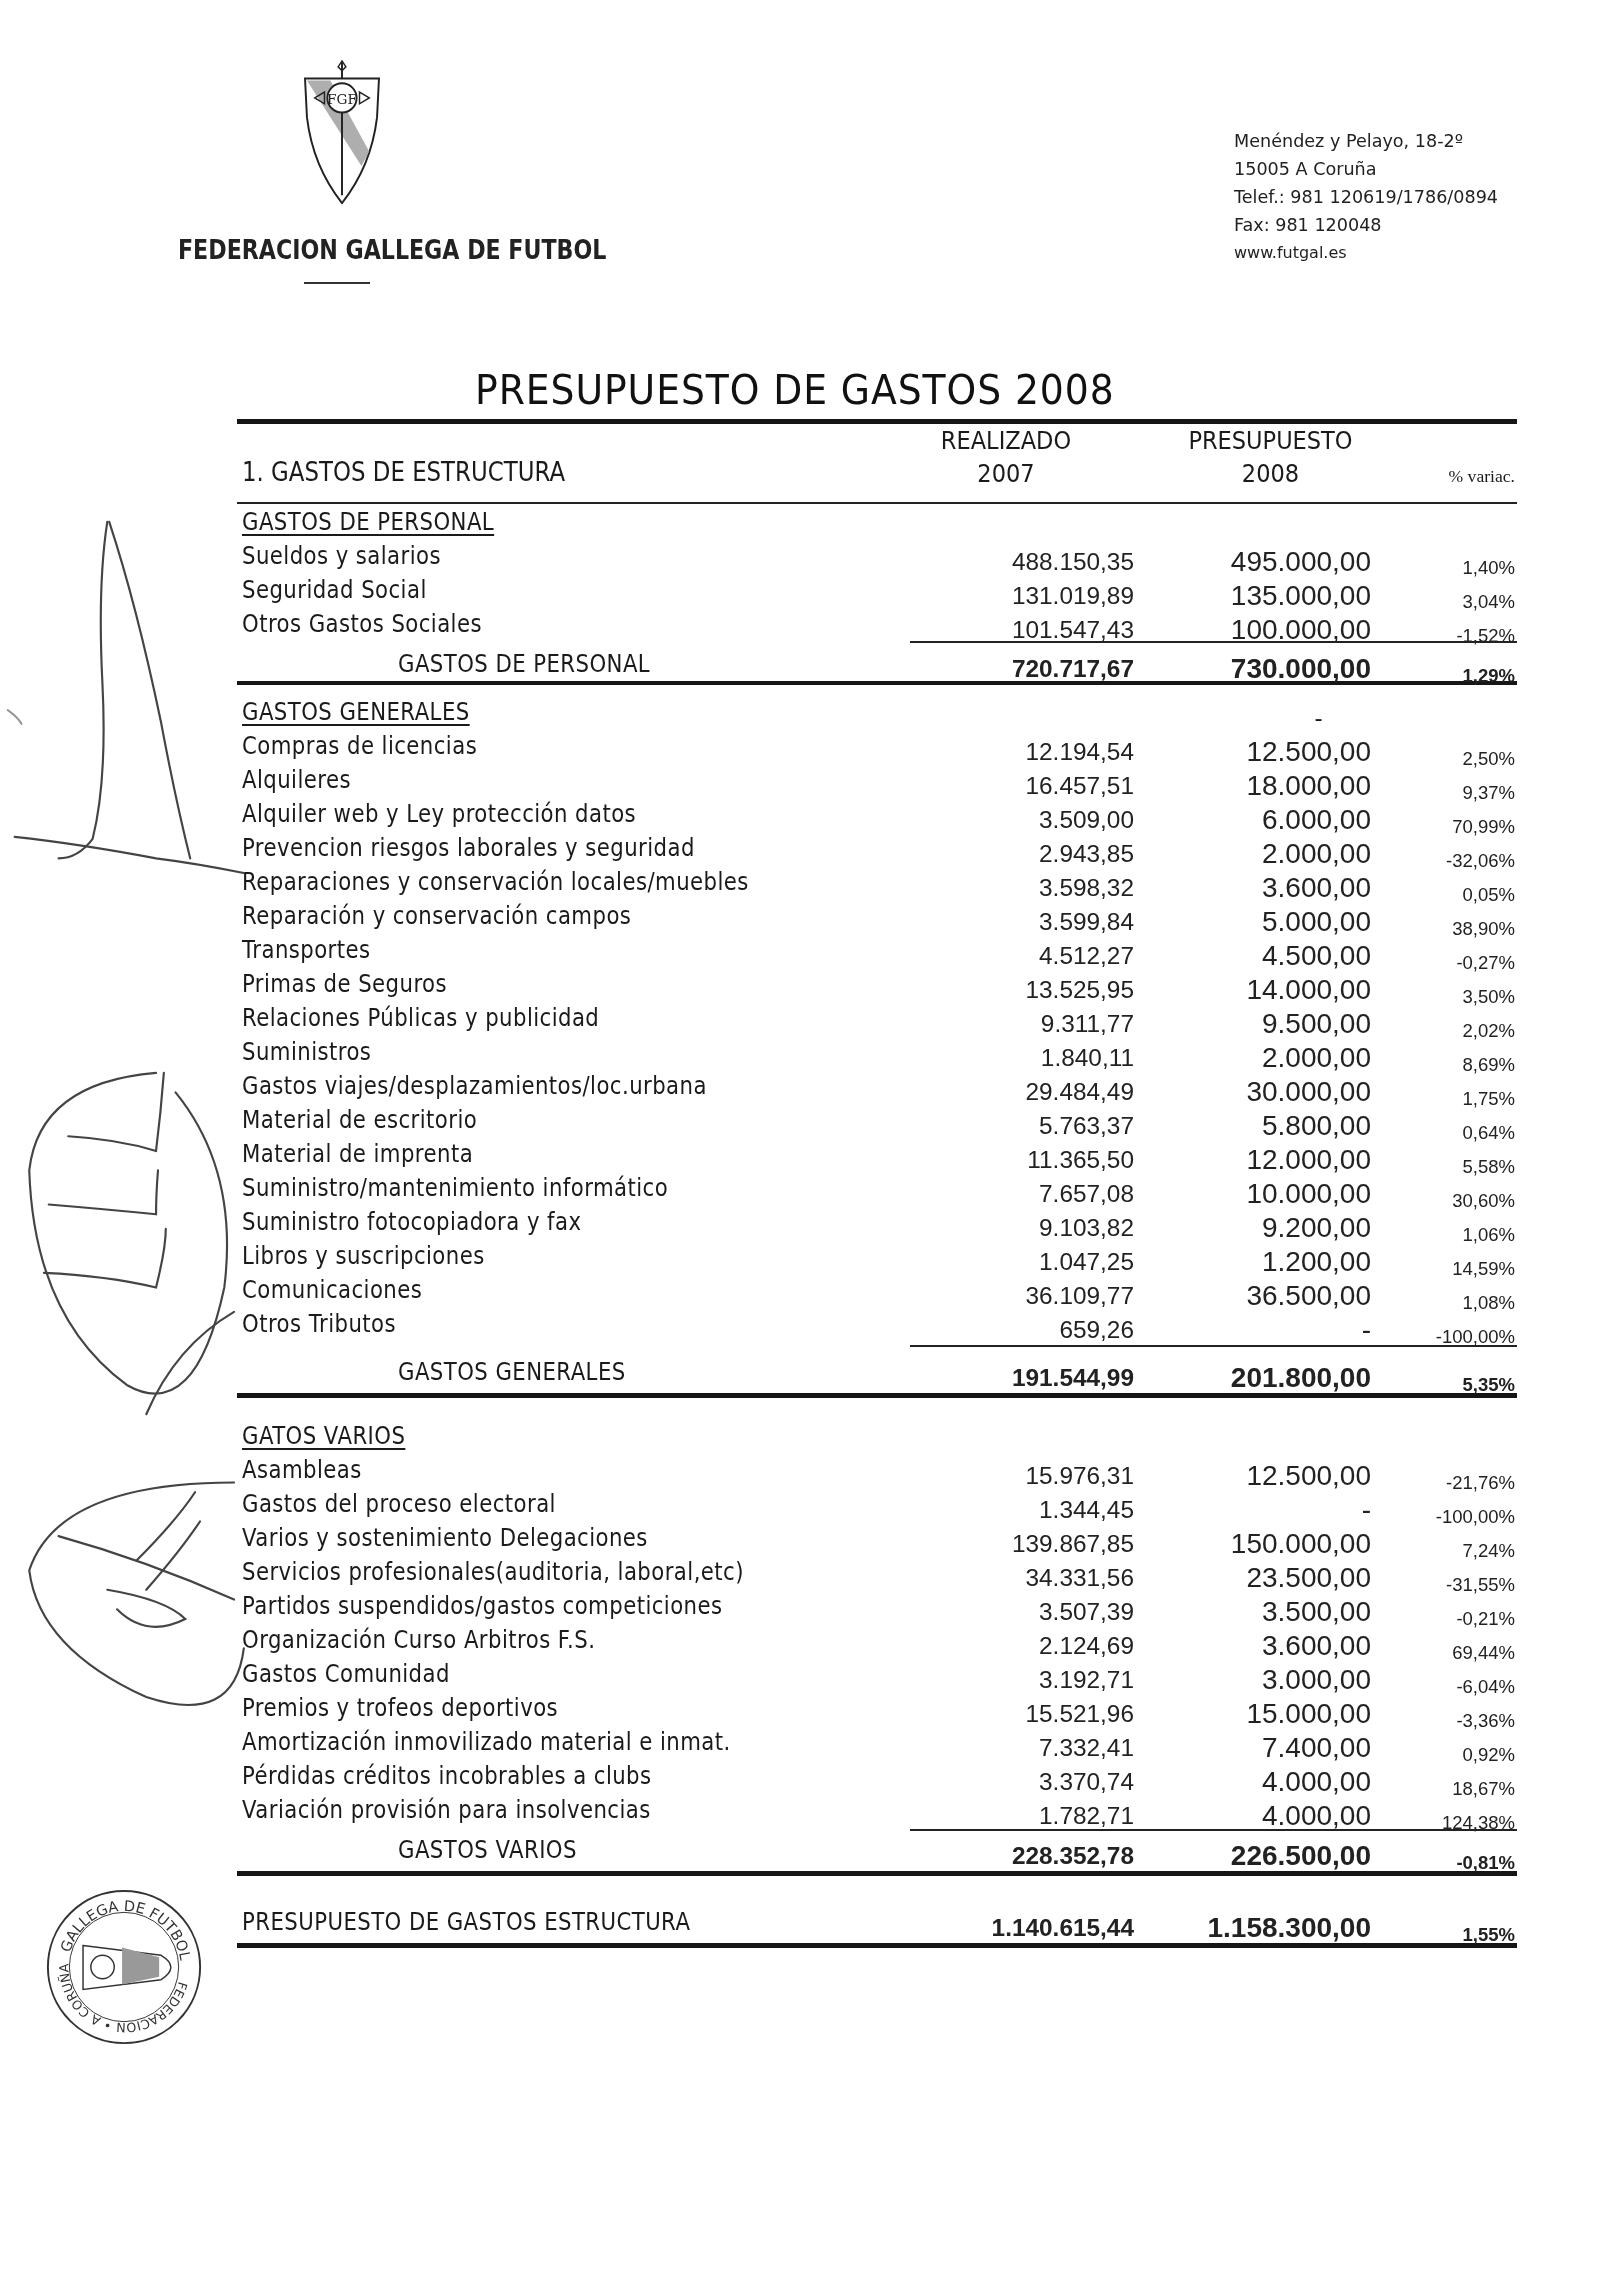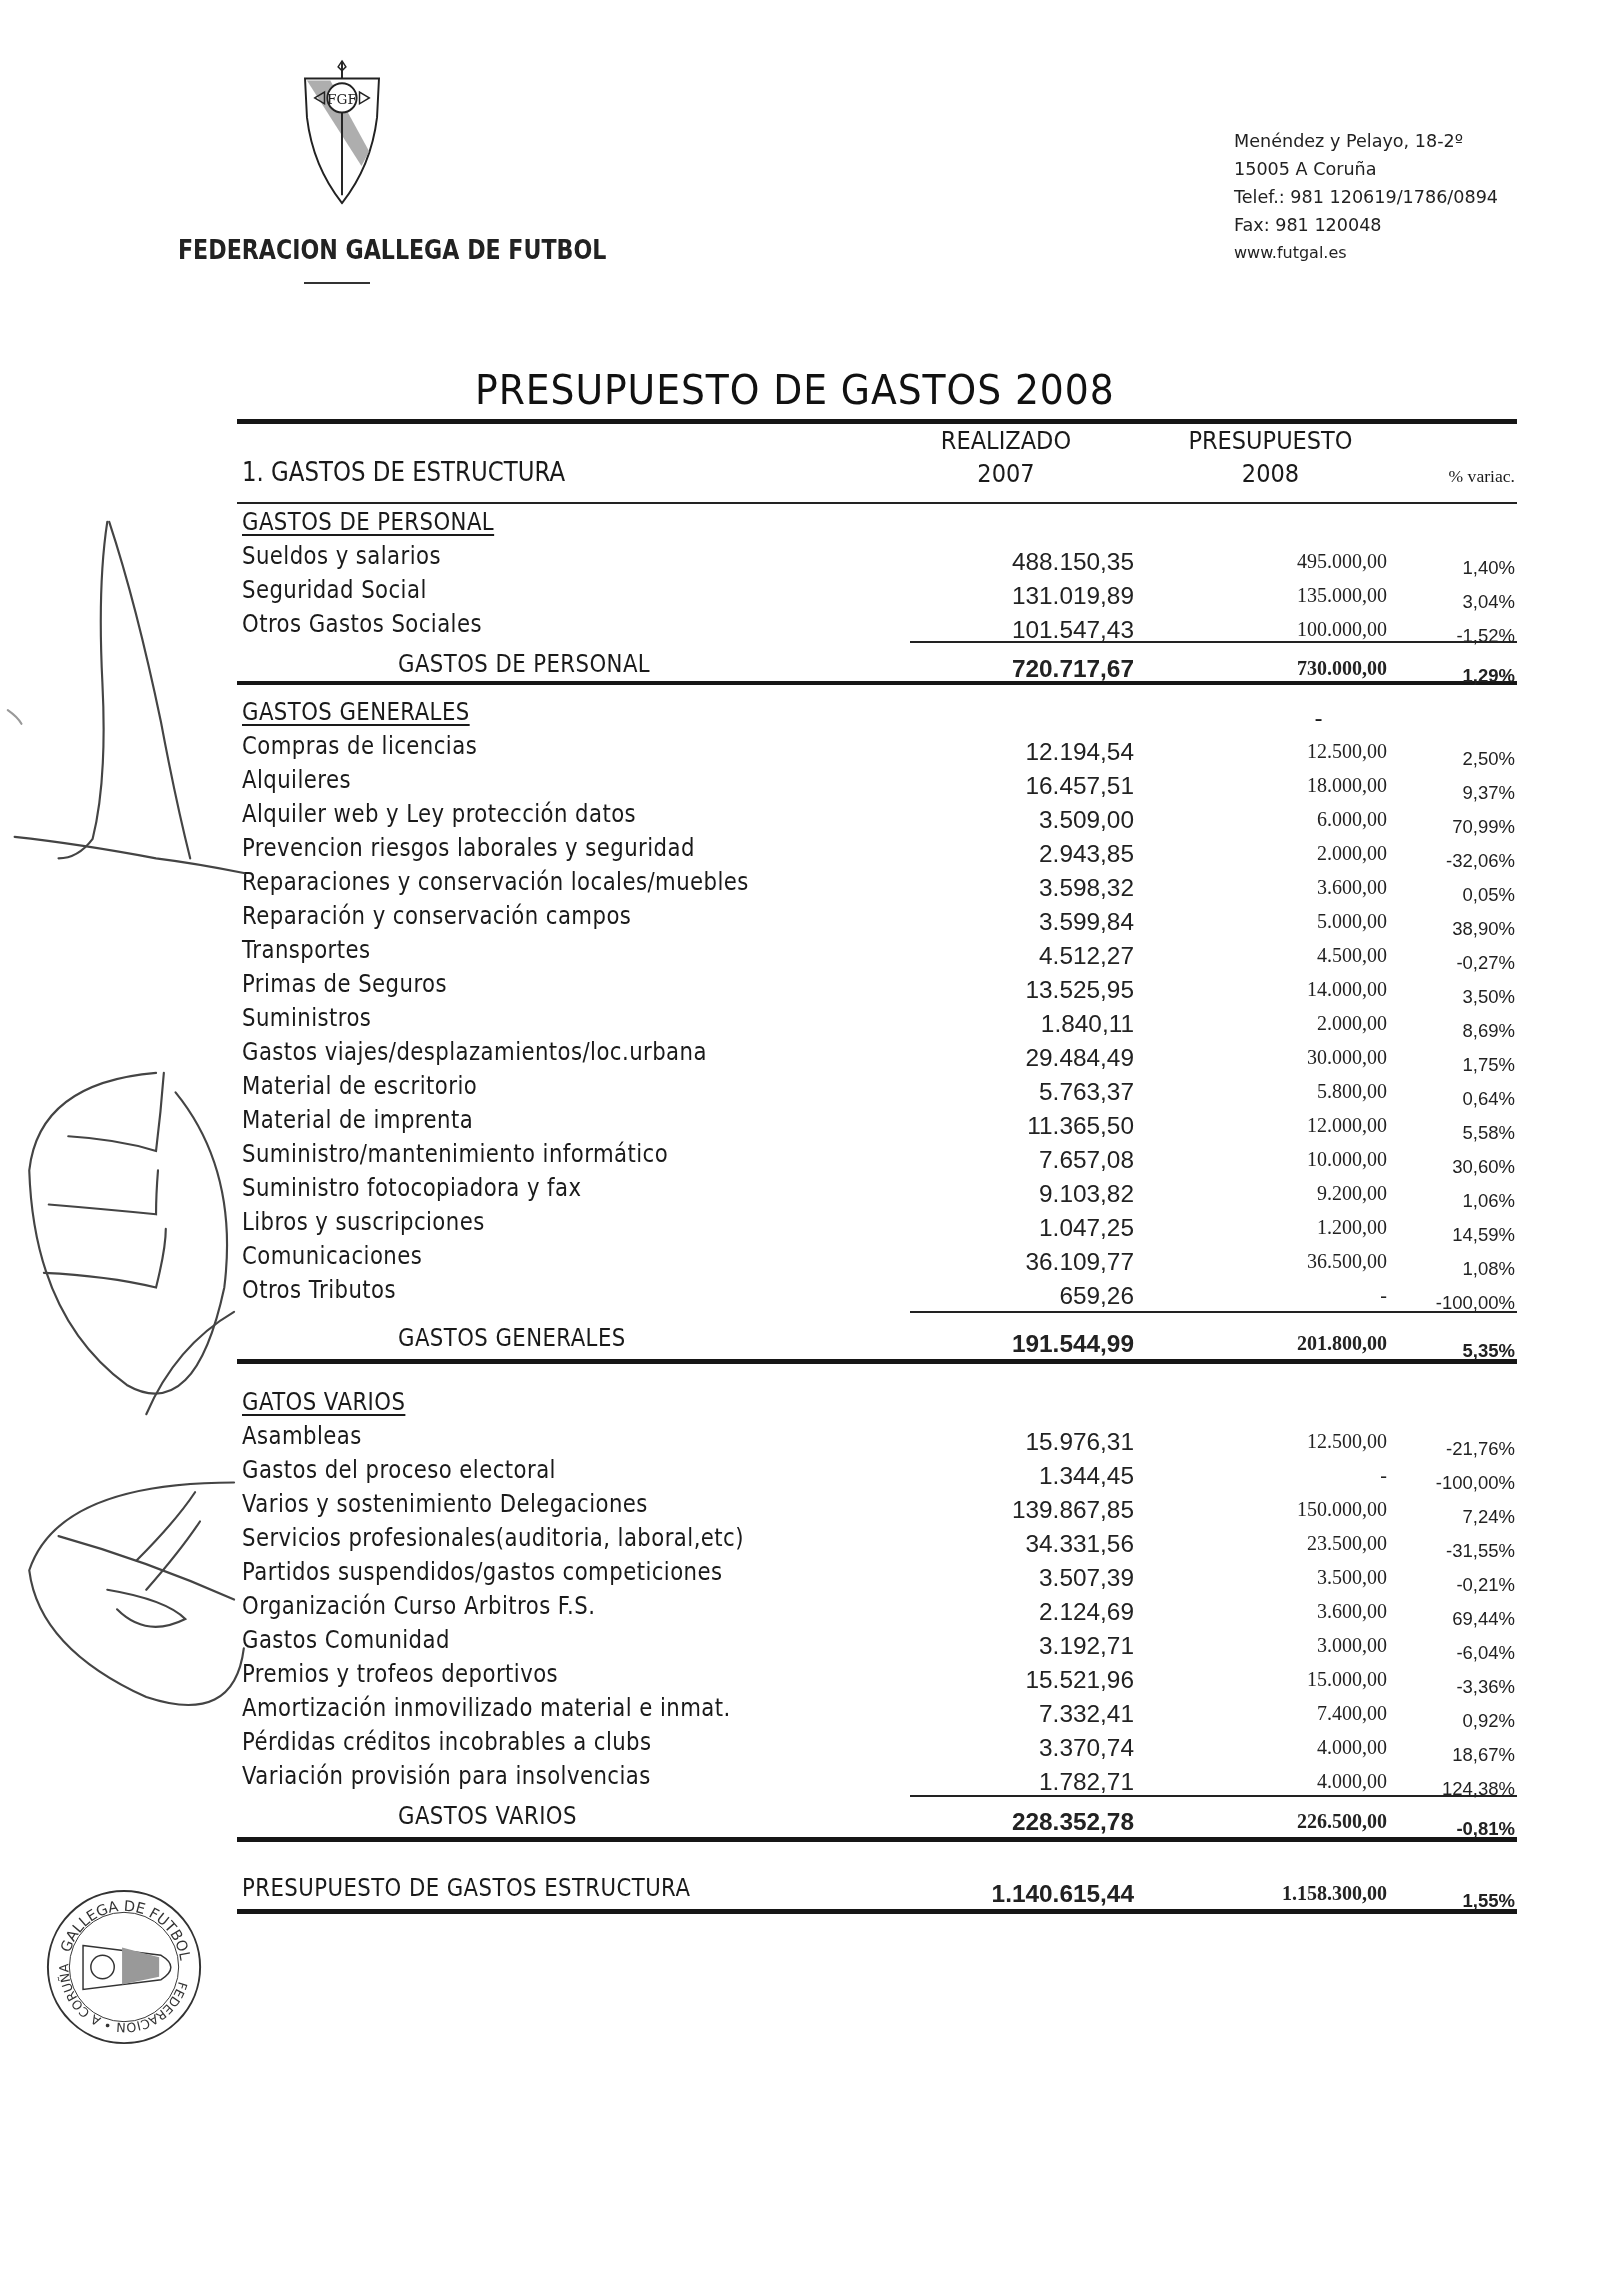--- a/index.html
+++ b/index.html
@@ -23,21 +23,21 @@
   
   #tbl { left:237px; top:419px; width:1280px; }
   .rule-thick { height:4.9px; background:#161616; }
   .rule-thin  { height:2px; background:#222; }
   .row { position:relative; height:34px; font-size:25px; line-height:33px; }
   .row .lbl { position:absolute; left:4.9px; top:0; white-space:nowrap;
               font-family:"DejaVu Sans", sans-serif; transform:scaleX(0.85); transform-origin:left top; letter-spacing:0.5px; }
   .row .v07, .row .v08, .row .pct { position:absolute; top:5.9px; text-align:right;
               font-family:"Liberation Sans", sans-serif; color:#222; }
   .row .v07 { right:383px; font-size:24.4px; }
-  .row .v08 { right:130px; font-size:20px;font-family:Liberation Serif, serif; }
+  .row .v08 { right:146px; font-size:28px; }
   .row .pct { right:2px; font-size:18.5px; top:12.7px; }
   .row.total .v07, .row.total .v08, .row.total .pct { font-weight:bold; }
   .row.total .lbl { left:161px; }
   .sec-title { text-decoration:underline; text-decoration-thickness:2px; text-underline-offset:3.9px; }
 
   .hdr { position:relative; height:68px; }
   .hdr .h-label { position:absolute; left:4.9px; top:33px; font-size:26px; transform:scaleX(0.88); transform-origin:left top; }
   .hdr .h-c1 { position:absolute; left:681px; top:0; width:176px; text-align:center; font-size:25px; line-height:33px; transform:scaleX(0.9); }
   .hdr .h-c2 { position:absolute; left:936px; top:0; width:195px; text-align:center; font-size:25px; line-height:33px; transform:scaleX(0.9); }
   .hdr .h-c3 { position:absolute; right:2px; top:42px; font-size:17.6px; font-family:Liberation Serif, serif; }
@@ -178,20 +178,26 @@
           <div class="v08">4.500,00</div>
           <div class="pct">-0,27%</div>
         </div>
         <div class="row">
           <div class="lbl">Primas de Seguros</div>
           <div class="v07">13.525,95</div>
           <div class="v08">14.000,00</div>
           <div class="pct">3,50%</div>
         </div>
         <div class="row">
+          <div class="lbl">Relaciones Públicas y publicidad</div>
+          <div class="v07">9.311,77</div>
+          <div class="v08">9.500,00</div>
+          <div class="pct">2,02%</div>
+        </div>
+        <div class="row">
           <div class="lbl">Suministros</div>
           <div class="v07">1.840,11</div>
           <div class="v08">2.000,00</div>
           <div class="pct">8,69%</div>
         </div>
         <div class="row">
           <div class="lbl">Gastos viajes/desplazamientos/loc.urbana</div>
           <div class="v07">29.484,49</div>
           <div class="v08">30.000,00</div>
           <div class="pct">1,75%</div>

